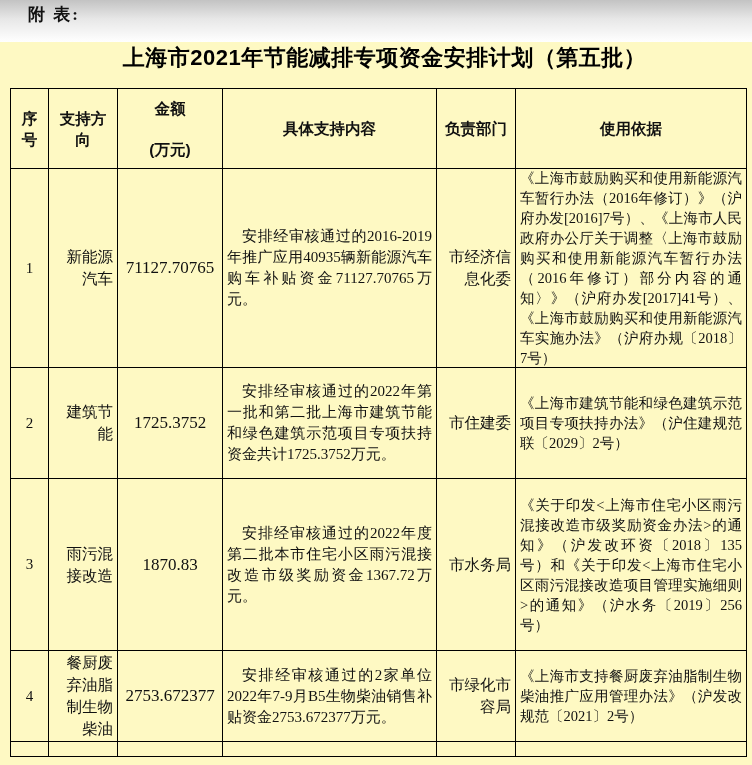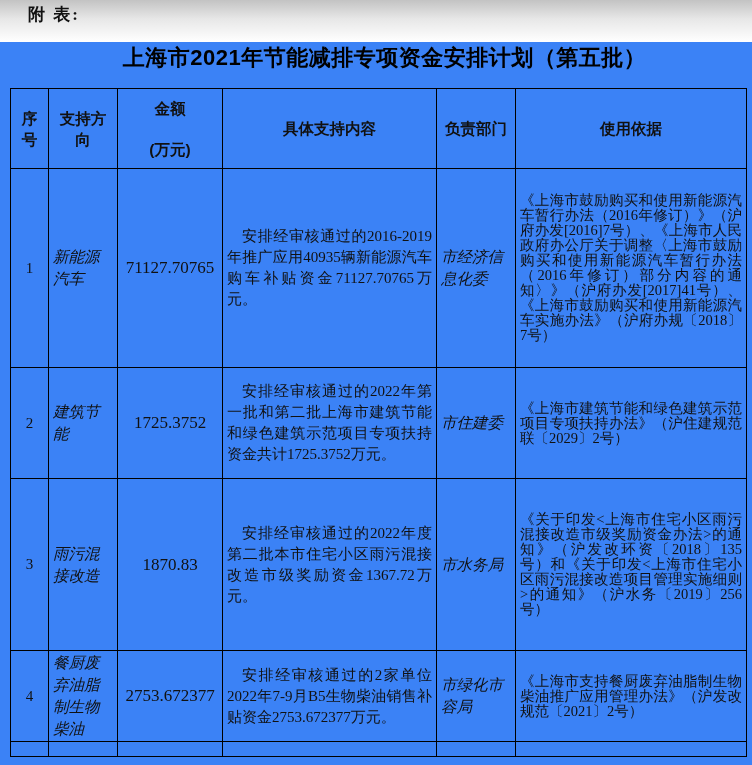--- a/index.html
+++ b/index.html
@@ -2,21 +2,21 @@
 <html><head>
 <meta charset="utf-8">
 <style>
   * { margin: 0; padding: 0; box-sizing: border-box; }
   html, body { background: #ffffff; }
   .page {
     position: relative;
     width: 752px;
     height: 765px;
     overflow: hidden;
-    background: #3b82f6;
+    background: #fef9c3;
     color: #111111;
     font-family: "Liberation Serif", "DejaVu Serif", serif;
   }
   .top-shade {
     position: absolute;
     top: 0; left: 0;
     width: 752px; height: 42px;
     background: linear-gradient(180deg, #c3c3c3 0%, #e7e7e7 45%, #ffffff 100%);
   }
   .attach {
@@ -68,35 +68,34 @@
   .rh  .cellbox { height: 79px; }
   .r1  .cellbox { height: 198px; }
   .r2  .cellbox { height: 110px; }
   .r3  .cellbox { height: 171px; }
   .r4  .cellbox { height: 90px; }
   .rp  .cellbox { height: 14px; }
   .amount-gap { height: 20px; }
   .c-idx { text-align: center; font-size: 15px; }
   .c-amt { text-align: center; font-size: 17px; }
   .c-dir .para, .c-dep .para {
-    text-align: left;
+    text-align: right;
     font-size: 15.5px;
     line-height: 22px;
-    font-style: italic;
   }
   .c-con .para {
     text-align: justify;
     font-size: 15px;
     line-height: 21px;
     text-indent: 15px;
   }
   .c-bas .para {
     text-align: justify;
     font-size: 14.5px;
-    line-height: 15px;
+    line-height: 20px;
   }
 </style>
 </head>
 <body>
 
 <div class="page">
   <div class="top-shade"></div>
   <div class="attach">附 表:</div>
   <div class="doc-title">上海市2021年节能减排专项资金安排计划（第五批）</div>
 

